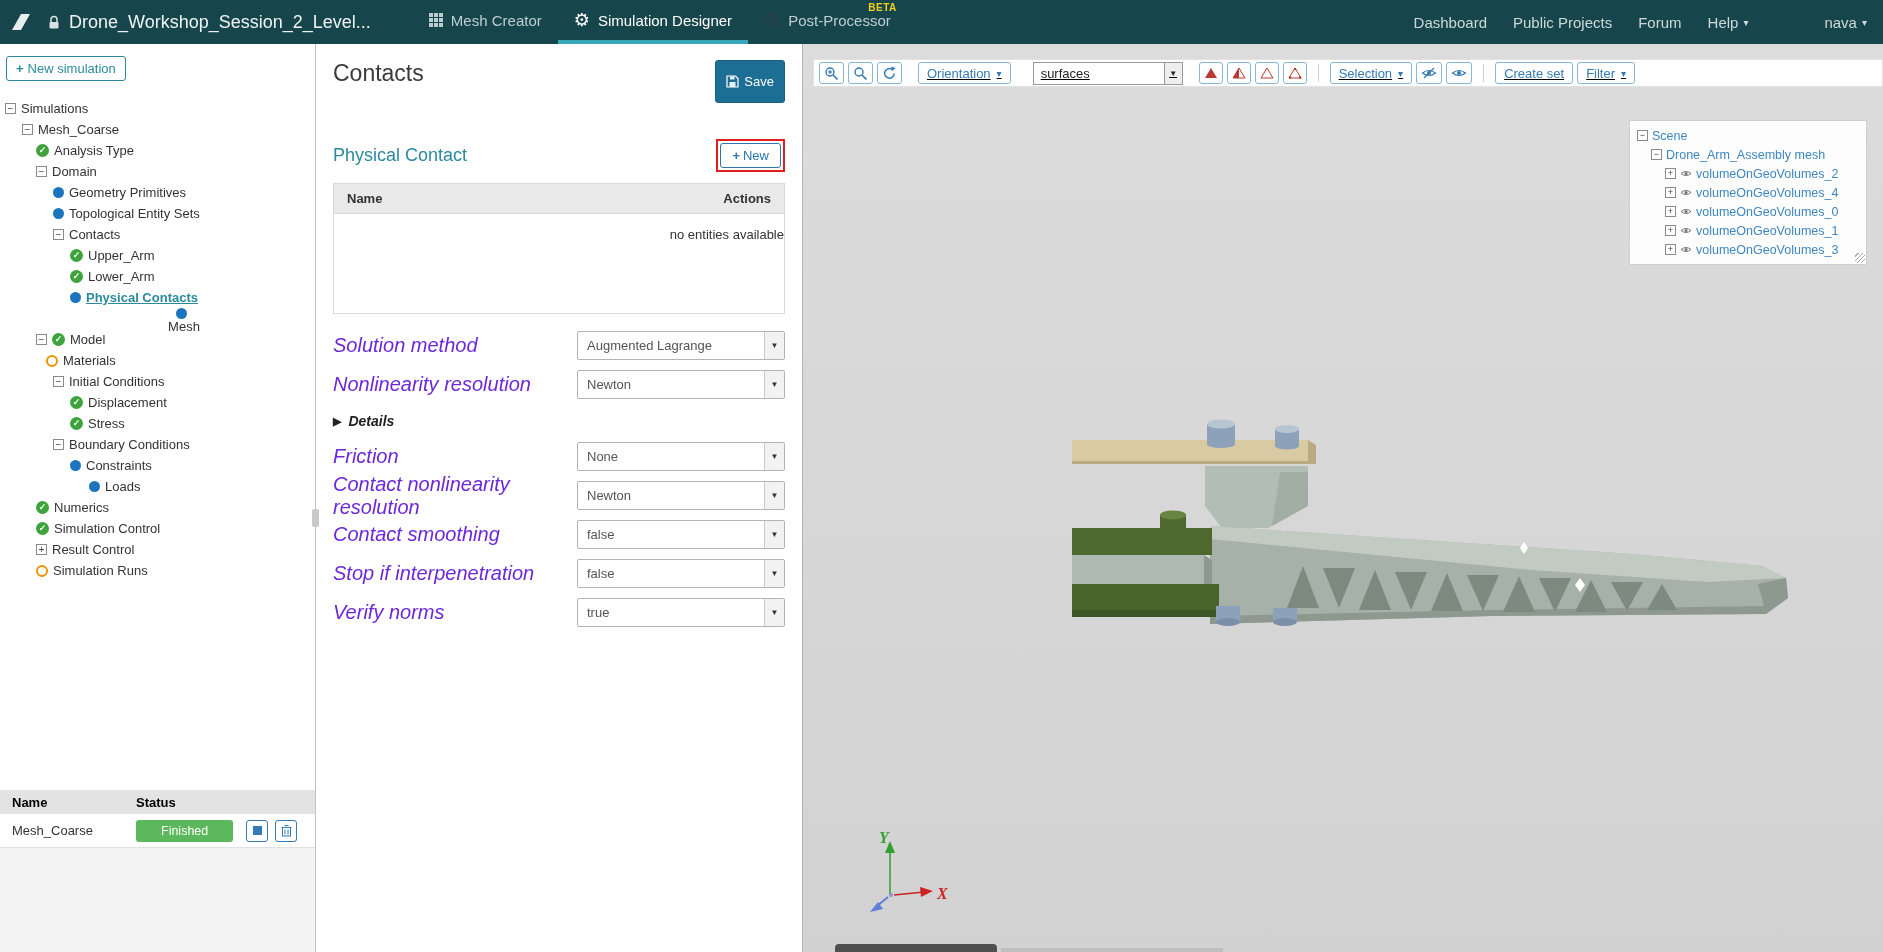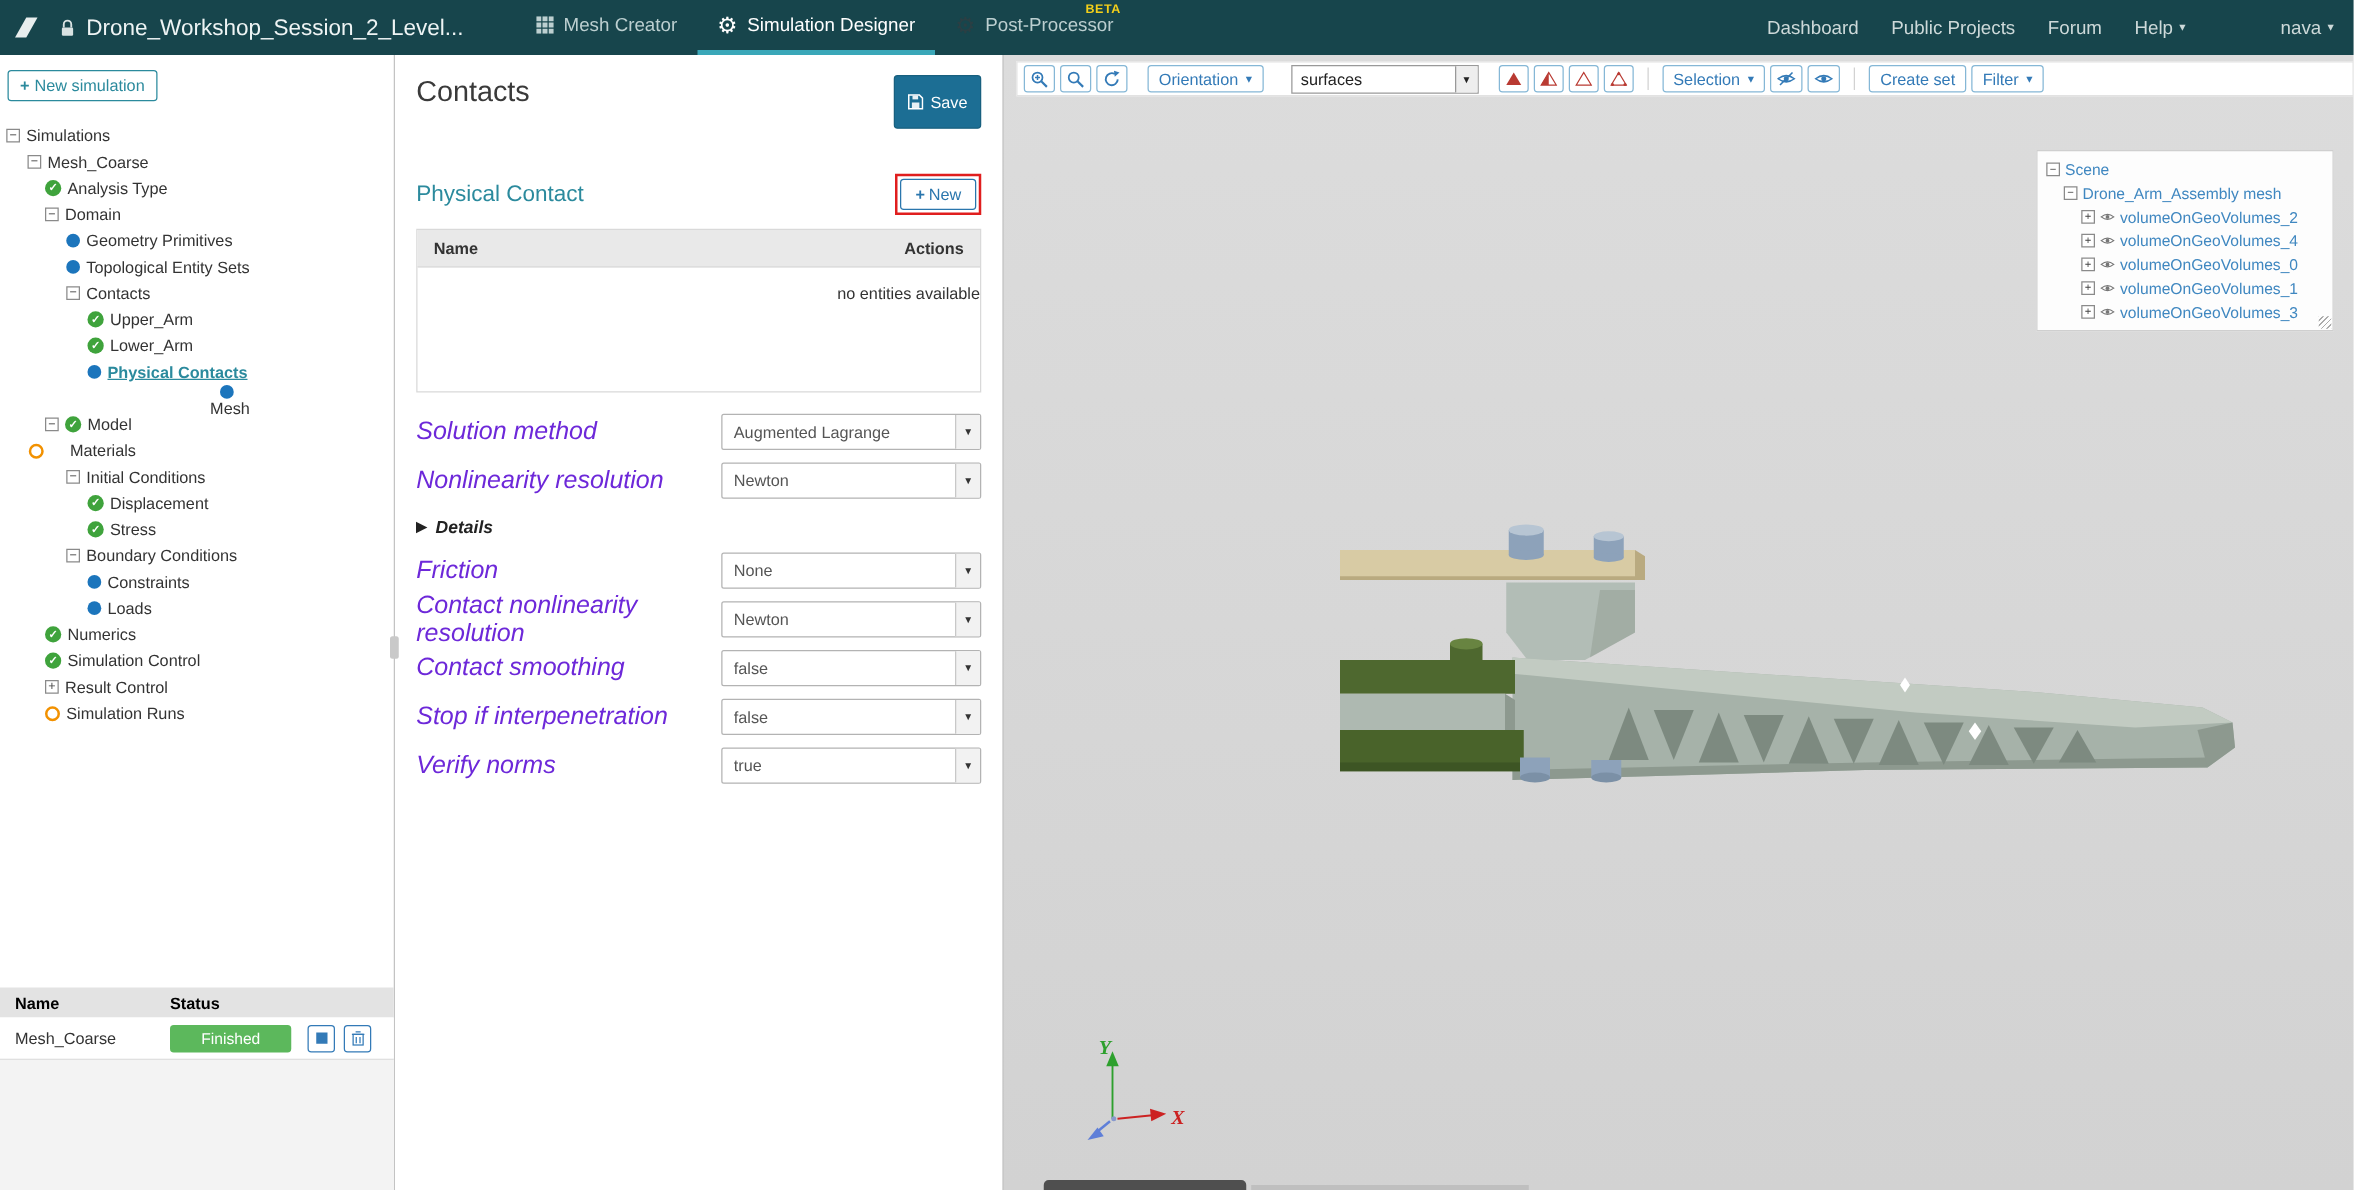--- a/index.html
+++ b/index.html
@@ -67,21 +67,21 @@
   .form-area { margin-top:16px; }
   .form-row { display:flex; align-items:center; margin-bottom:8px; height:31px; }
   .form-label { width:244px; font-size:20px; color:#6d28d9; flex:none;font-style:italic; }
   .form-select { width:210px; height:29px; border:1px solid #b3b3b3; border-radius:2px; background:#fff; display:flex; align-items:center; justify-content:space-between; padding-left:9px; font-size:13px; color:#555; cursor:pointer; }
   .fs-caret { width:20px; align-self:stretch; border-left:1px solid #c8c8c8; background:#f2f2f2; display:flex; align-items:center; justify-content:center; font-size:8px; color:#333; }
   .details { display:flex; align-items:center; gap:7px; font-size:14px; font-weight:bold; font-style:italic; color:#222; margin:13px 0 12px; cursor:pointer; }
   .tri { font-size:11px; font-style:normal; }
 
   
   .viewport { flex:1; position:relative; background:linear-gradient(#dcdcdc,#d2d2d2); overflow:hidden; }
-  .vp-toolbar { position:absolute; top:5px; left:10px; right:0; height:28px; background:#fff; border:1px solid #e2e2e2; display:flex; align-items:center; padding:0 5px; gap:4px; z-index:5; }
+  .vp-toolbar { position:absolute; top:15px; left:10px; right:0; height:28px; background:#fff; border:1px solid #e2e2e2; display:flex; align-items:center; padding:0 5px; gap:4px; z-index:5;text-decoration:underline; }
   .vbtn { height:22px; min-width:24px; border:1px solid #85b7d6; background:#fff; color:var(--link_blue); border-radius:3px; display:inline-flex; align-items:center; justify-content:center; font-size:13px; gap:6px; padding:0 8px; cursor:pointer; white-space:nowrap; }
   .vbtn.icon { padding:0 4px; }
   .vsep { width:1px; height:18px; background:#d2d2d2; margin:0 7px; flex:none; }
   .gap8 { width:8px; flex:none; } .gap14 { width:14px; flex:none; }
   .vsel { width:150px; height:23px; border:1px solid #999; background:#fff; display:flex; align-items:center; justify-content:space-between; padding-left:7px; font-size:13px; color:#222; cursor:pointer; flex:none; }
   .vsel-caret { width:18px; align-self:stretch; border-left:1px solid #999; background:#eee; display:flex; align-items:center; justify-content:center; font-size:8px; }
   .vcaret { font-size:10px; }
 
   .vp-canvas { position:absolute; left:0; right:0; top:33px; bottom:0; }
   .model { position:absolute; left:269px; top:337px; }
@@ -215,21 +215,21 @@
         </div>
         <div class="tree-item" style="padding-left: 53px; flex-direction: column;">
           <span class="ticon dot"></span>
           <span class="tlabel">Mesh</span>
         </div>
         <div class="tree-item" style="padding-left: 36px;">
           <span class="tbox">−</span>
           <span class="ticon check">✓</span>
           <span class="tlabel">Model</span>
         </div>
-        <div class="tree-item" style="padding-left: 23px; gap: 16px;">
+        <div class="tree-item" style="padding-left: 46px;">
           <span class="ticon ring"></span>
           <span class="tlabel">Materials</span>
         </div>
         <div class="tree-item" style="padding-left: 53px;">
           <span class="tbox">−</span>
           <span class="tlabel">Initial Conditions</span>
         </div>
         <div class="tree-item" style="padding-left: 70px;">
           <span class="ticon check">✓</span>
           <span class="tlabel">Displacement</span>
@@ -239,21 +239,21 @@
           <span class="tlabel">Stress</span>
         </div>
         <div class="tree-item" style="padding-left: 53px;">
           <span class="tbox">−</span>
           <span class="tlabel">Boundary Conditions</span>
         </div>
         <div class="tree-item" style="padding-left: 70px;">
           <span class="ticon dot"></span>
           <span class="tlabel">Constraints</span>
         </div>
-        <div class="tree-item" style="padding-left: 70px;">
+        <div class="tree-item" style="padding-left: 70px; margin-left: 19px;">
           <span class="ticon dot"></span>
           <span class="tlabel">Loads</span>
         </div>
         <div class="tree-item" style="padding-left: 36px;">
           <span class="ticon check">✓</span>
           <span class="tlabel">Numerics</span>
         </div>
         <div class="tree-item" style="padding-left: 36px;">
           <span class="ticon check">✓</span>
           <span class="tlabel">Simulation Control</span>

